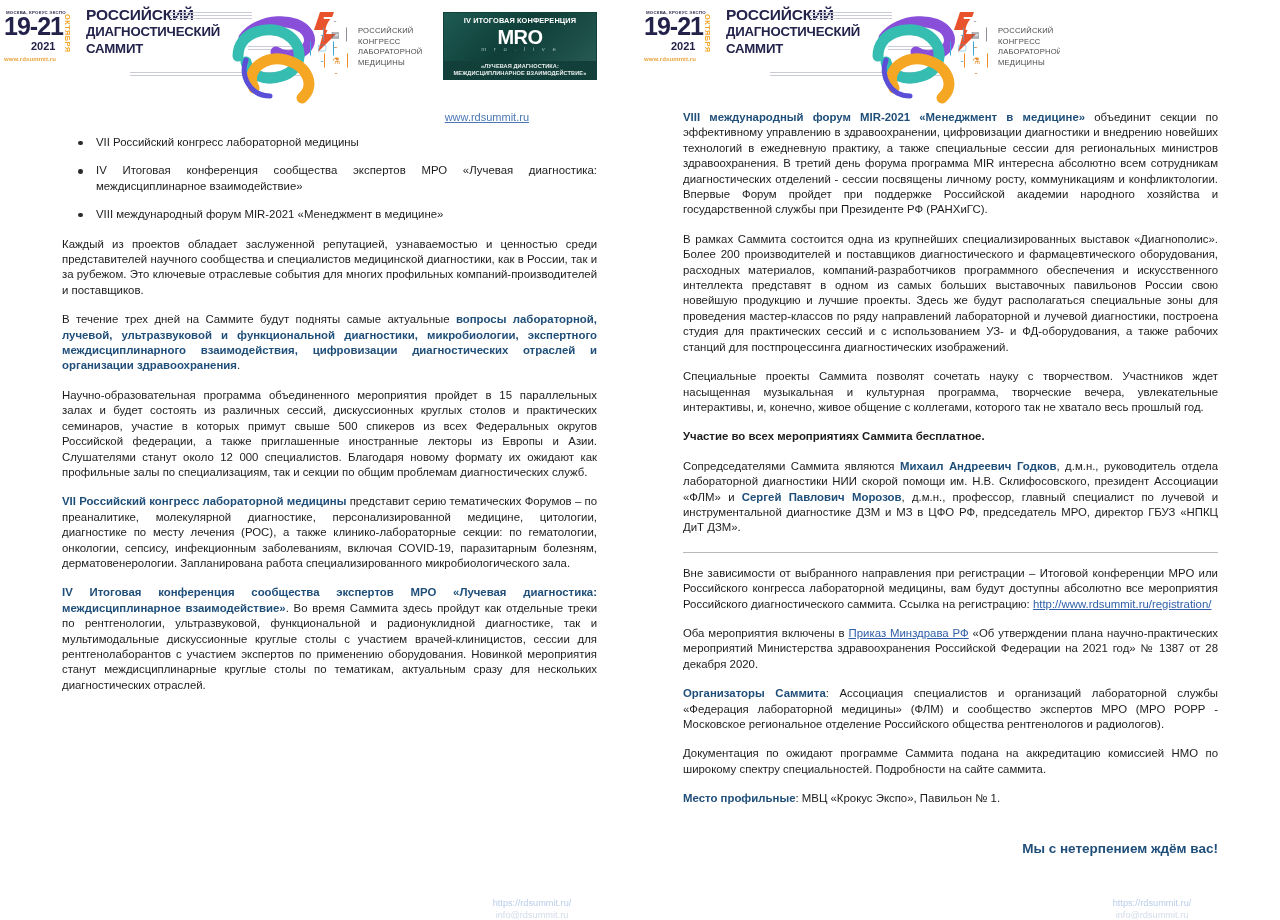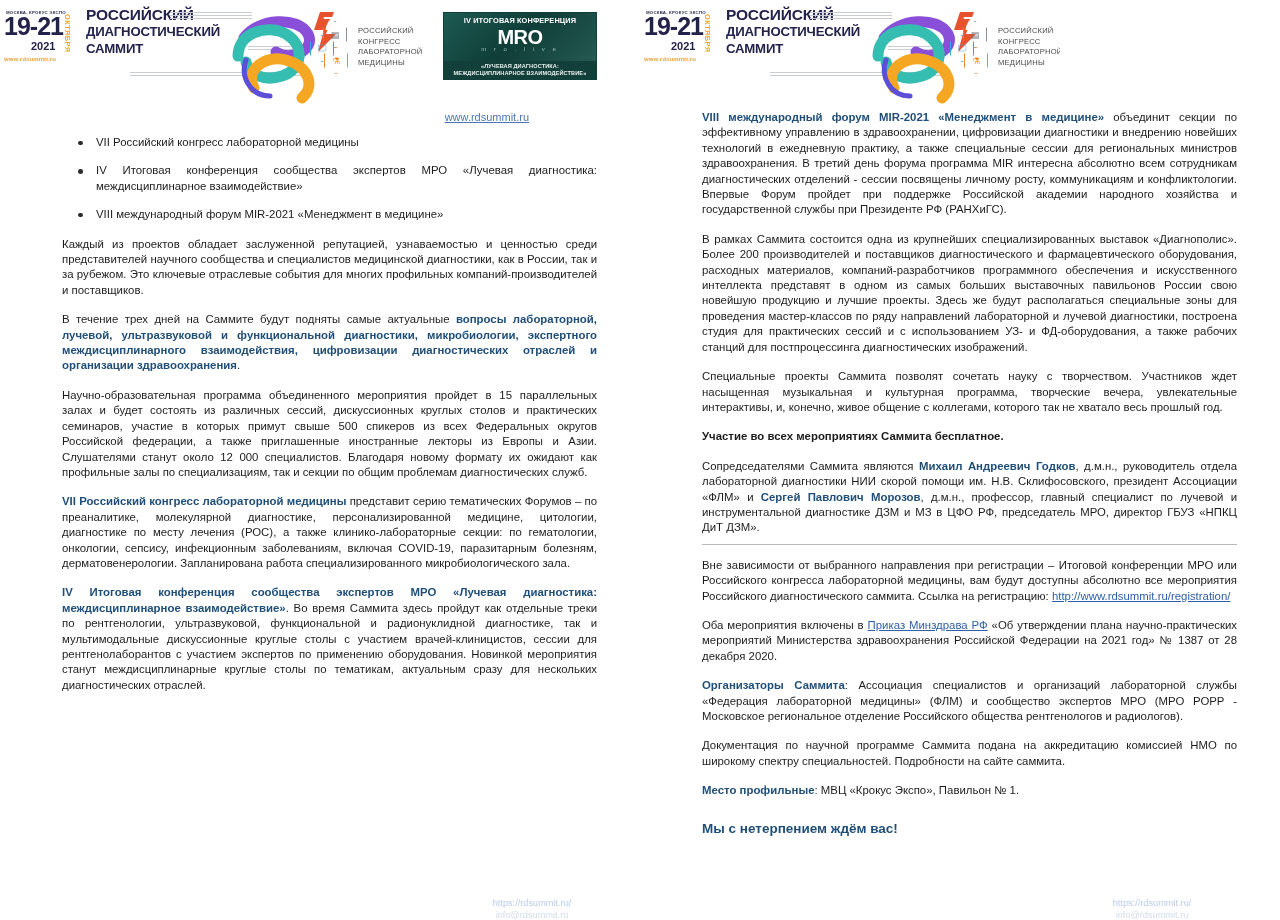--- a/index.html
+++ b/index.html
@@ -143,59 +143,59 @@
   }
 
   
   .sheet{
     position:absolute;left:0;top:110px;width:1280px;height:810px;
   }
   .col{
     position:absolute;top:0;width:535px;
   }
   .col-left{left:62px;}
-  .col-right{left:702px;}
+  .col-right{left:683px;}
 
   h1.doc-title{
     margin:0;
     font-size:20.5px;font-weight:bold;color:#1f4e79;
     text-align:center;line-height:25px;letter-spacing:-.1px;
   }
   .title-url{
     text-align:right;font-size:11px;color:#4a77b4;
     text-decoration:underline;margin-top:1px;margin-right:68px;
   }
 
   p.para{
     margin:0 0 14px 0;
     font-size:11.4px;line-height:15.4px;
     text-align:justify;
     color:#1c1c1c;
   }
-  p.para.tight{margin-bottom:8px;}
+  p.para.tight{margin-bottom:16px;}
   .b{font-weight:bold;color:#1f4e79;}
   .lk{color:#2f5fa8;text-decoration:underline;}
   .bullets{
     margin:12px 0 14px 0;padding:0 0 0 34px;list-style:none;
   }
   .bullets li{
     position:relative;
     font-size:11.4px;line-height:15.4px;text-align:justify;
     margin-bottom:13px;color:#1c1c1c;
   }
   .bullets li:before{
     content:"";position:absolute;left:-18px;top:5.5px;
     width:4.6px;height:4.6px;border-radius:50%;background:#2b2b2b;
   }
   .hr{
     height:1px;background:#b9b9b9;margin:0 0 13px 0;
   }
   .center-strong{
-    text-align:left;font-size:13.5px;font-weight:bold;color:#1f4e79;
-    margin-top:22px;
+    text-align:right;font-size:13.5px;font-weight:bold;color:#1f4e79;
+    margin-top:34px;
   }
   .footer{
     position:absolute;width:200px;text-align:center;
     font-size:9.2px;line-height:11.5px;
   }
   .footer .f1{color:#b9cdea;}
   .footer .f2{color:#d3dce9;}
   .footer-left{left:432px;top:788px;}
   .footer-right{left:1052px;top:788px;}
 </style>
@@ -399,21 +399,21 @@
     <p class="para tight"><span>Сопредседателями Саммита являются </span><span class="b">Михаил Андреевич Годков</span><span>, д.м.н., руководитель отдела лабораторной диагностики НИИ скорой помощи им. Н.В. Склифосовского, президент Ассоциации «ФЛМ» и </span><span class="b">Сергей Павлович Морозов</span><span>, д.м.н., профессор, главный специалист по лучевой и инструментальной диагностике ДЗМ и МЗ в ЦФО РФ, председатель МРО, директор ГБУЗ «НПКЦ ДиТ ДЗМ».</span></p>
 
     <div class="hr"></div>
 
     <p class="para"><span>Вне зависимости от выбранного направления при регистрации – Итоговой конференции МРО или Российского конгресса лабораторной медицины, вам будут доступны абсолютно все мероприятия Российского диагностического саммита. Ссылка на регистрацию: </span><span class="lk">http://www.rdsummit.ru/registration/</span></p>
 
     <p class="para"><span>Оба мероприятия включены в </span><span class="lk">Приказ Минздрава РФ</span><span> «Об утверждении плана научно-практических мероприятий Министерства здравоохранения Российской Федерации на 2021 год» № 1387 от 28 декабря 2020.</span></p>
 
     <p class="para"><span class="b">Организаторы Саммита</span><span>: Ассоциация специалистов и организаций лабораторной службы «Федерация лабораторной медицины» (ФЛМ) и сообщество экспертов МРО (МРО РОРР - Московское региональное отделение Российского общества рентгенологов и радиологов).</span></p>
 
-    <p class="para">Документация по научной программе Саммита подана на аккредитацию комиссией НМО по широкому спектру специальностей. Подробности на сайте саммита.</p>
+    <p class="para">Документация по ожидают программе Саммита подана на аккредитацию комиссией НМО по широкому спектру специальностей. Подробности на сайте саммита.</p>
 
     <p class="para"><span class="b">Место профильные</span><span>: МВЦ «Крокус Экспо», Павильон № 1.</span></p>
 
     <div class="center-strong">Мы с нетерпением ждём вас!</div>
   </div>
 
   <div class="footer footer-left">
     <div class="f1">https://rdsummit.ru/</div>
     <div class="f2">info@rdsummit.ru</div>
   </div>

